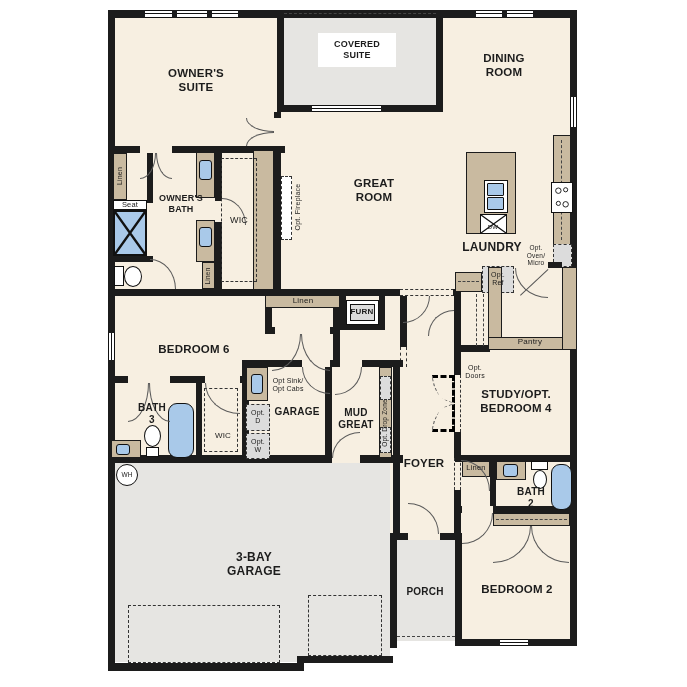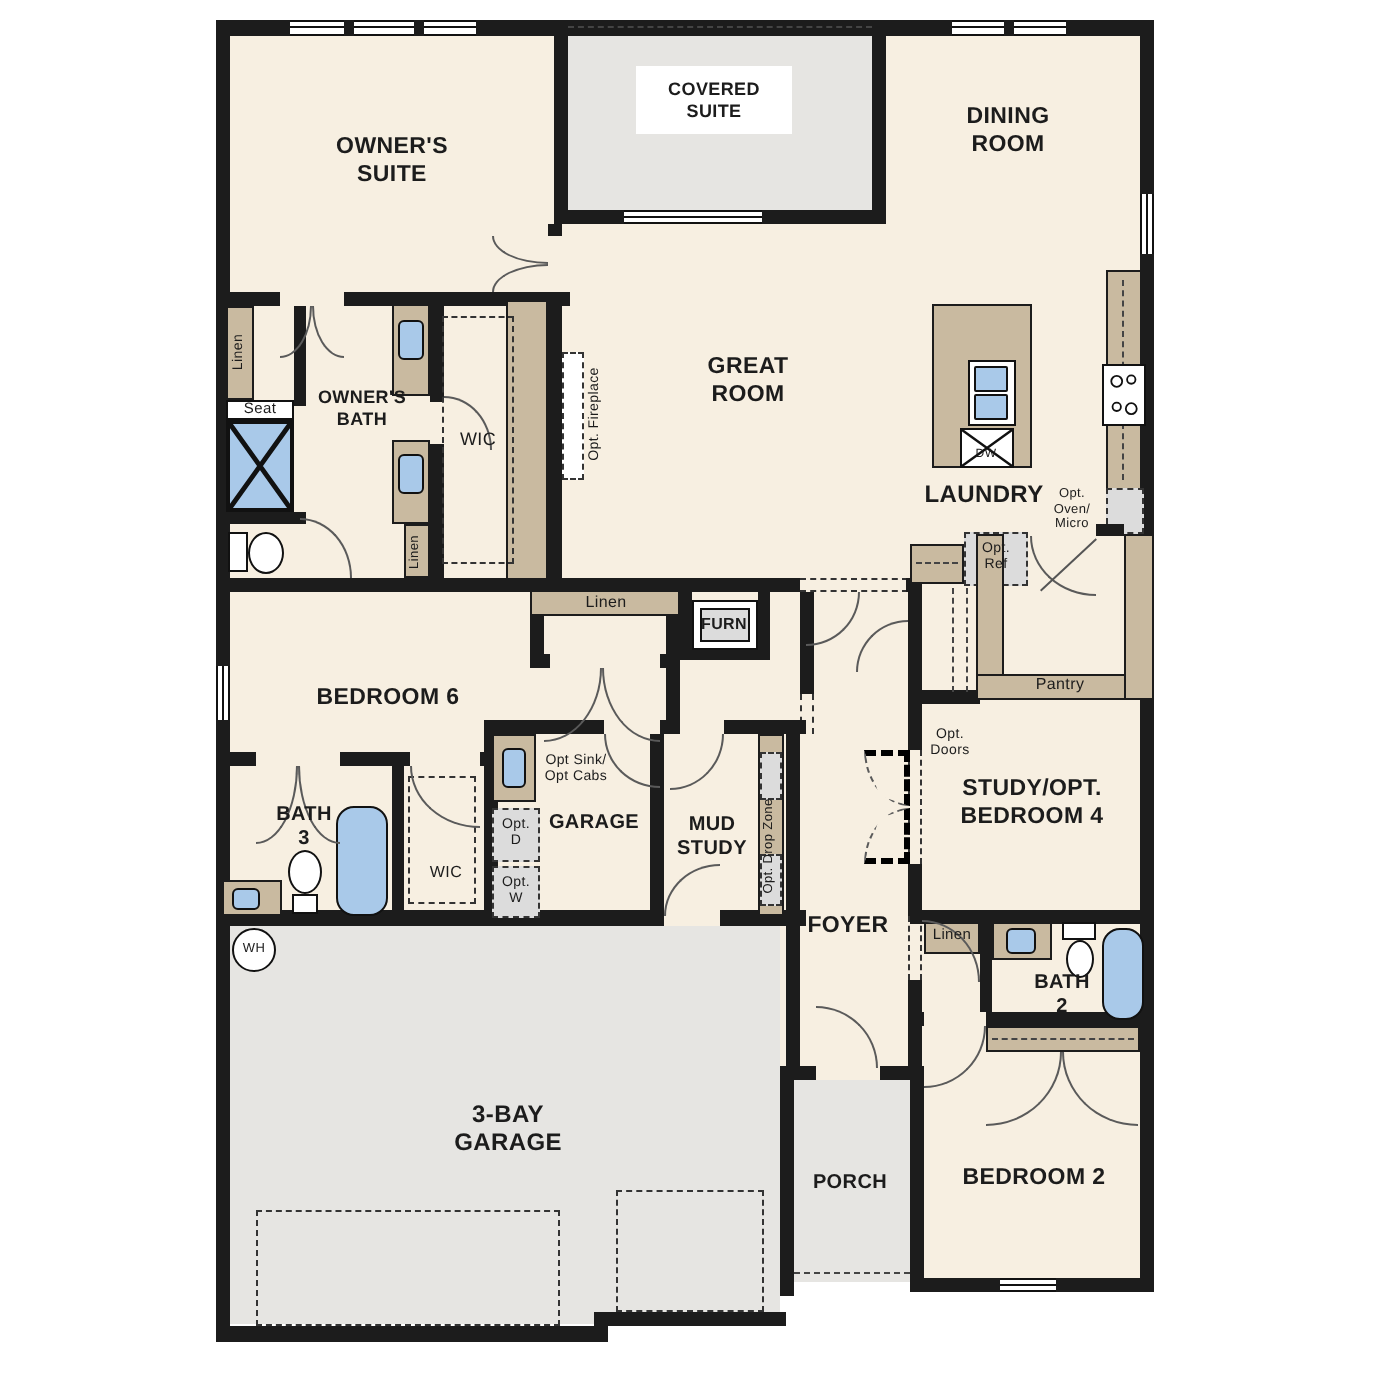--- a/index.html
+++ b/index.html
@@ -277,21 +277,21 @@
 3</div>
   <div class="lbl s8" style="left:223px;top:436px">WIC</div>
   <div class="lbl s7" style="left:288px;top:385px">Opt Sink/
 Opt Cabs</div>
   <div class="lbl s10" style="left:297px;top:412px">GARAGE</div>
   <div class="lbl s7" style="left:258px;top:417px">Opt.
 D</div>
   <div class="lbl s7" style="left:258px;top:446px">Opt.
 W</div>
   <div class="lbl s10" style="left:356px;top:419px">MUD
-STUDY</div>
+GREAT</div>
   <div class="lbl s65 vert" style="left:385px;top:423px">Opt. Drop Zone</div>
   <div class="lbl s11" style="left:424px;top:464px">FOYER</div>
   <div class="lbl s7" style="left:475px;top:372px">Opt.
 Doors</div>
   <div class="lbl s11" style="left:516px;top:402px">STUDY/OPT.
 BEDROOM 4</div>
   <div class="lbl s75" style="left:476px;top:468px">Linen</div>
   <div class="lbl s10" style="left:531px;top:498px">BATH
 2</div>
   <div class="lbl s11" style="left:517px;top:590px">BEDROOM 2</div>

